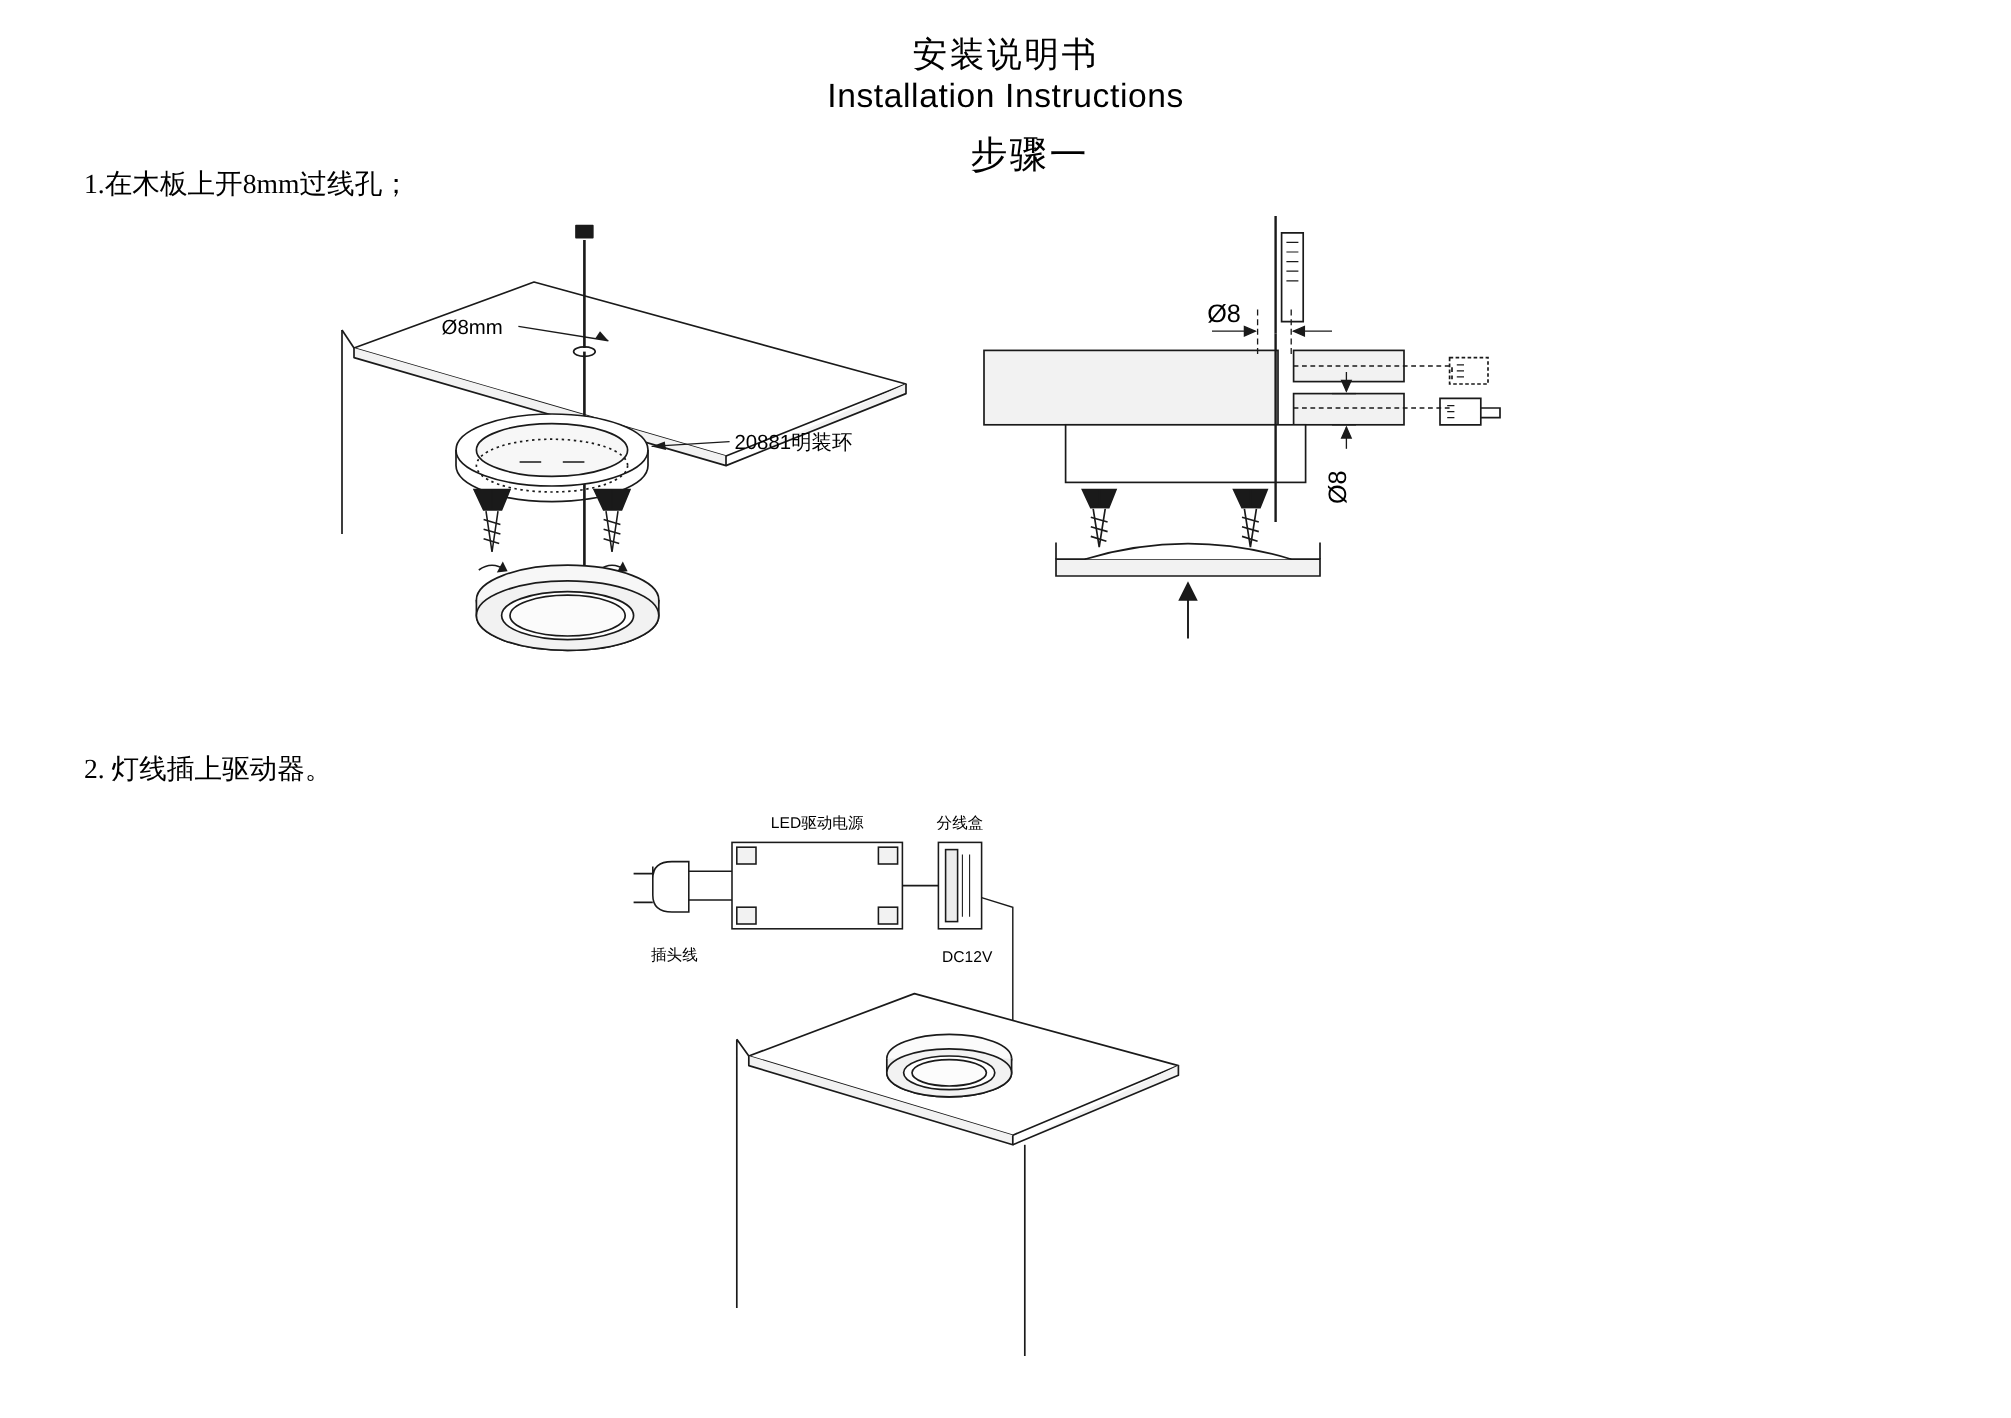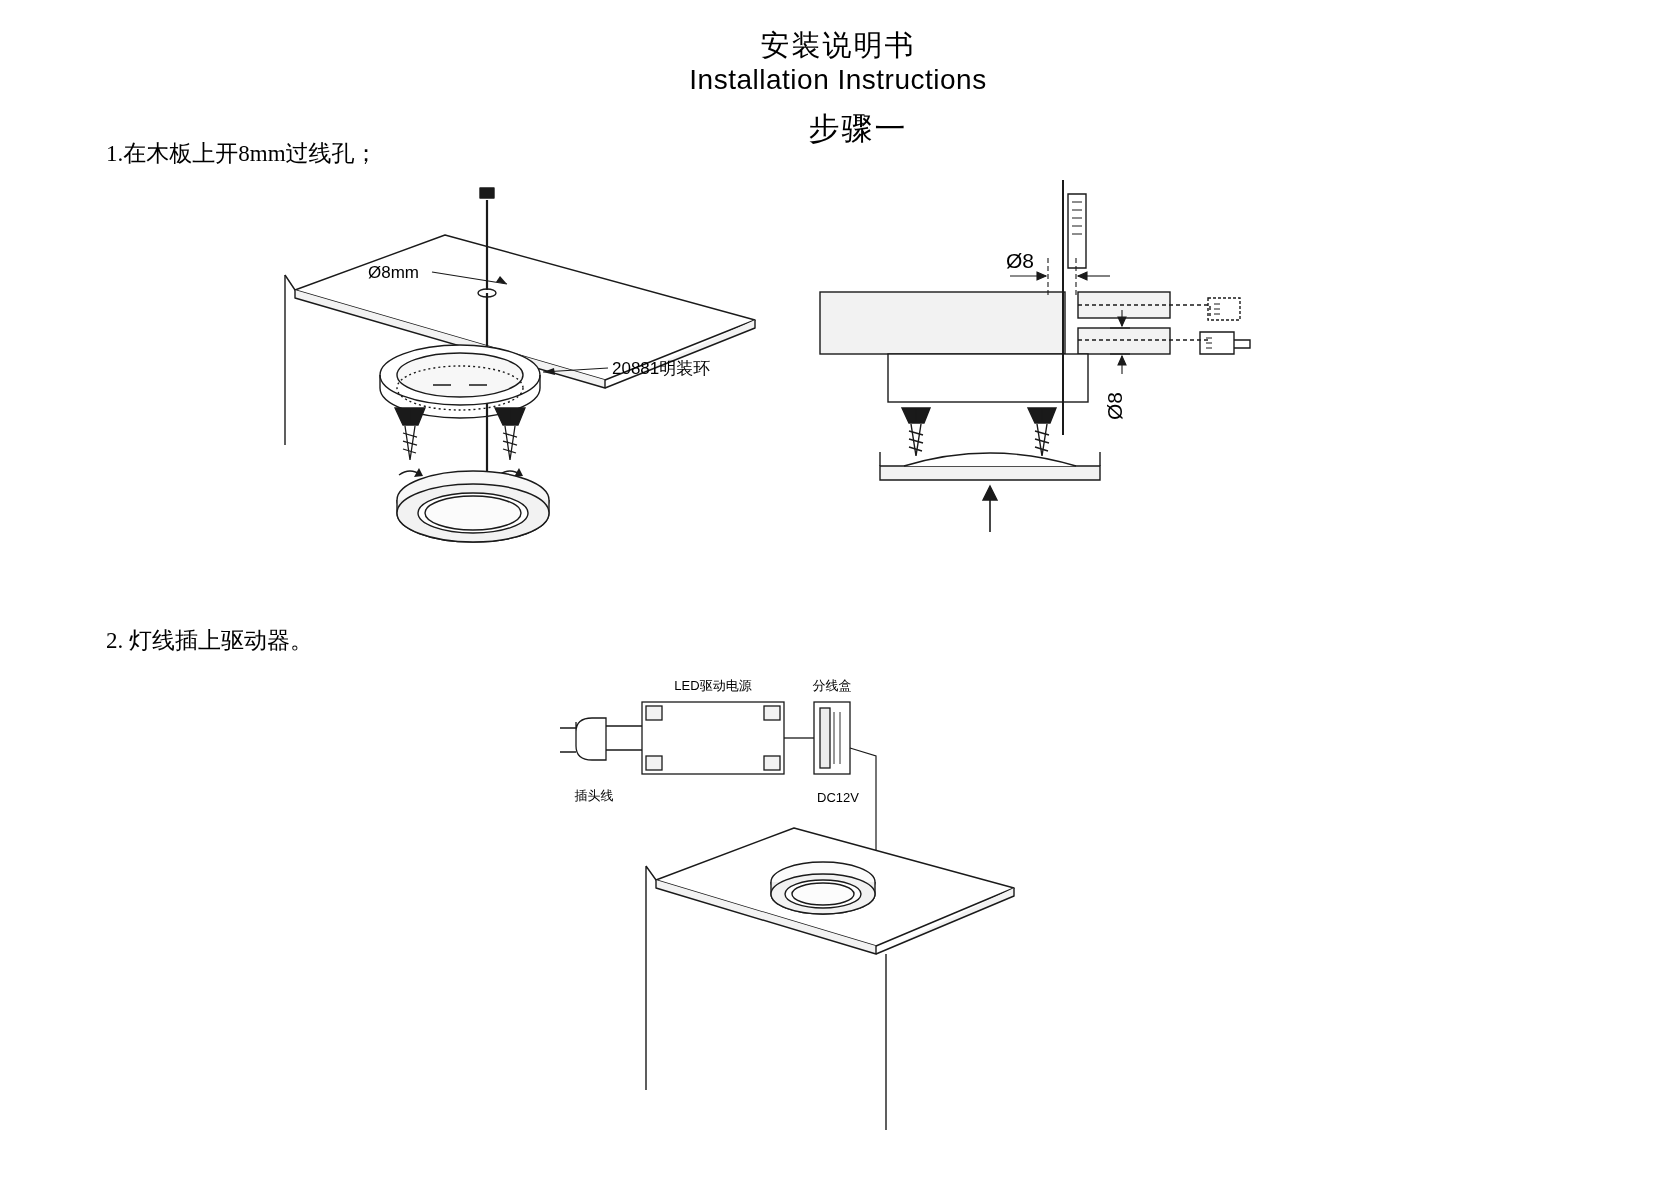--- a/index.html
+++ b/index.html
@@ -50,31 +50,30 @@
   }
   .step1-head { top: 108px; }
   .step2-head { top: 592px; }
 
   .body-text {
     position: absolute;
     font-family: "Liberation Serif", serif;
     font-size: 23px;
     line-height: 31px;
     white-space: nowrap;
-    margin-left: 36px;
   }
   .step1-lines { left: 70px; top: 138px; }
   .step2-lines { left: 70px; top: 625px; }
 
   .diagram {
     position: absolute;
   }
   .d1 { left: 255px; top: 180px; width: 520px; height: 390px; }
   .d2 { left: 810px; top: 180px; width: 560px; height: 390px; }
-  .d3 { left: 546px; top: 660px; width: 620px; height: 500px; text-align: center; }
+  .d3 { left: 514px; top: 660px; width: 620px; height: 500px; text-align: center; }
 
   svg { display: block; overflow: visible; }
 
   .lbl {
     font-family: "Liberation Sans", sans-serif;
     fill: #000;
   }
 </style>
 </head>
 <body>

